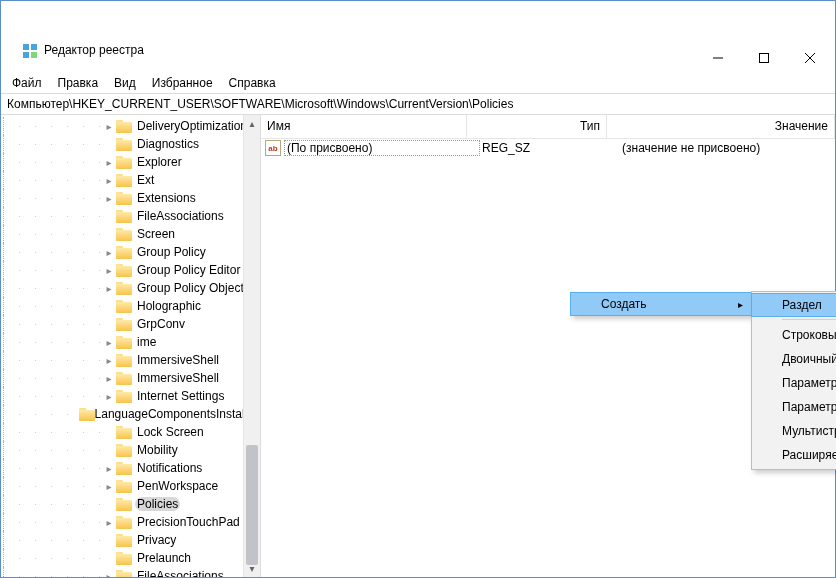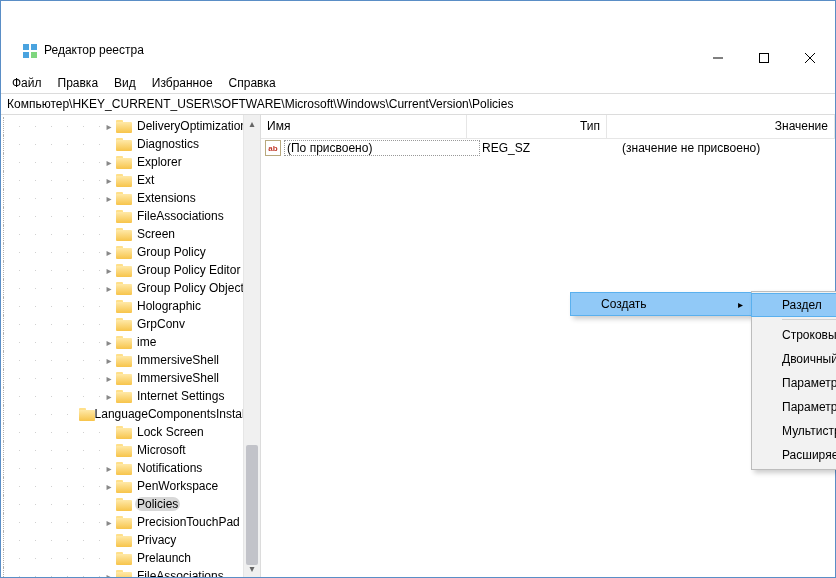--- a/index.html
+++ b/index.html
@@ -204,21 +204,21 @@
           <div class="tree-row">
             <span class="indent" style="width: 100px; border-left: 1px dotted rgb(176, 176, 176); height: 18px; background: repeating-linear-gradient(to right, transparent 0px, transparent 15px, rgb(208, 208, 208) 15px, rgb(208, 208, 208) 16px) 0px 9px / 16px 1px repeat-x;"></span>
             <span class="no-exp"></span>
             <span class="folder-icon"></span>
             <span class="tree-label">Lock Screen</span>
           </div>
           <div class="tree-row">
             <span class="indent" style="width: 100px; border-left: 1px dotted rgb(176, 176, 176); height: 18px; background: repeating-linear-gradient(to right, transparent 0px, transparent 15px, rgb(208, 208, 208) 15px, rgb(208, 208, 208) 16px) 0px 9px / 16px 1px repeat-x;"></span>
             <span class="no-exp"></span>
             <span class="folder-icon"></span>
-            <span class="tree-label">Microsoft</span>
+            <span class="tree-label">Mobility</span>
           </div>
           <div class="tree-row">
             <span class="indent" style="width: 100px; border-left: 1px dotted rgb(176, 176, 176); height: 18px; background: repeating-linear-gradient(to right, transparent 0px, transparent 15px, rgb(208, 208, 208) 15px, rgb(208, 208, 208) 16px) 0px 9px / 16px 1px repeat-x;"></span>
             <span class="expander">▸</span>
             <span class="folder-icon"></span>
             <span class="tree-label">Notifications</span>
           </div>
           <div class="tree-row">
             <span class="indent" style="width: 100px; border-left: 1px dotted rgb(176, 176, 176); height: 18px; background: repeating-linear-gradient(to right, transparent 0px, transparent 15px, rgb(208, 208, 208) 15px, rgb(208, 208, 208) 16px) 0px 9px / 16px 1px repeat-x;"></span>
             <span class="expander">▸</span>

